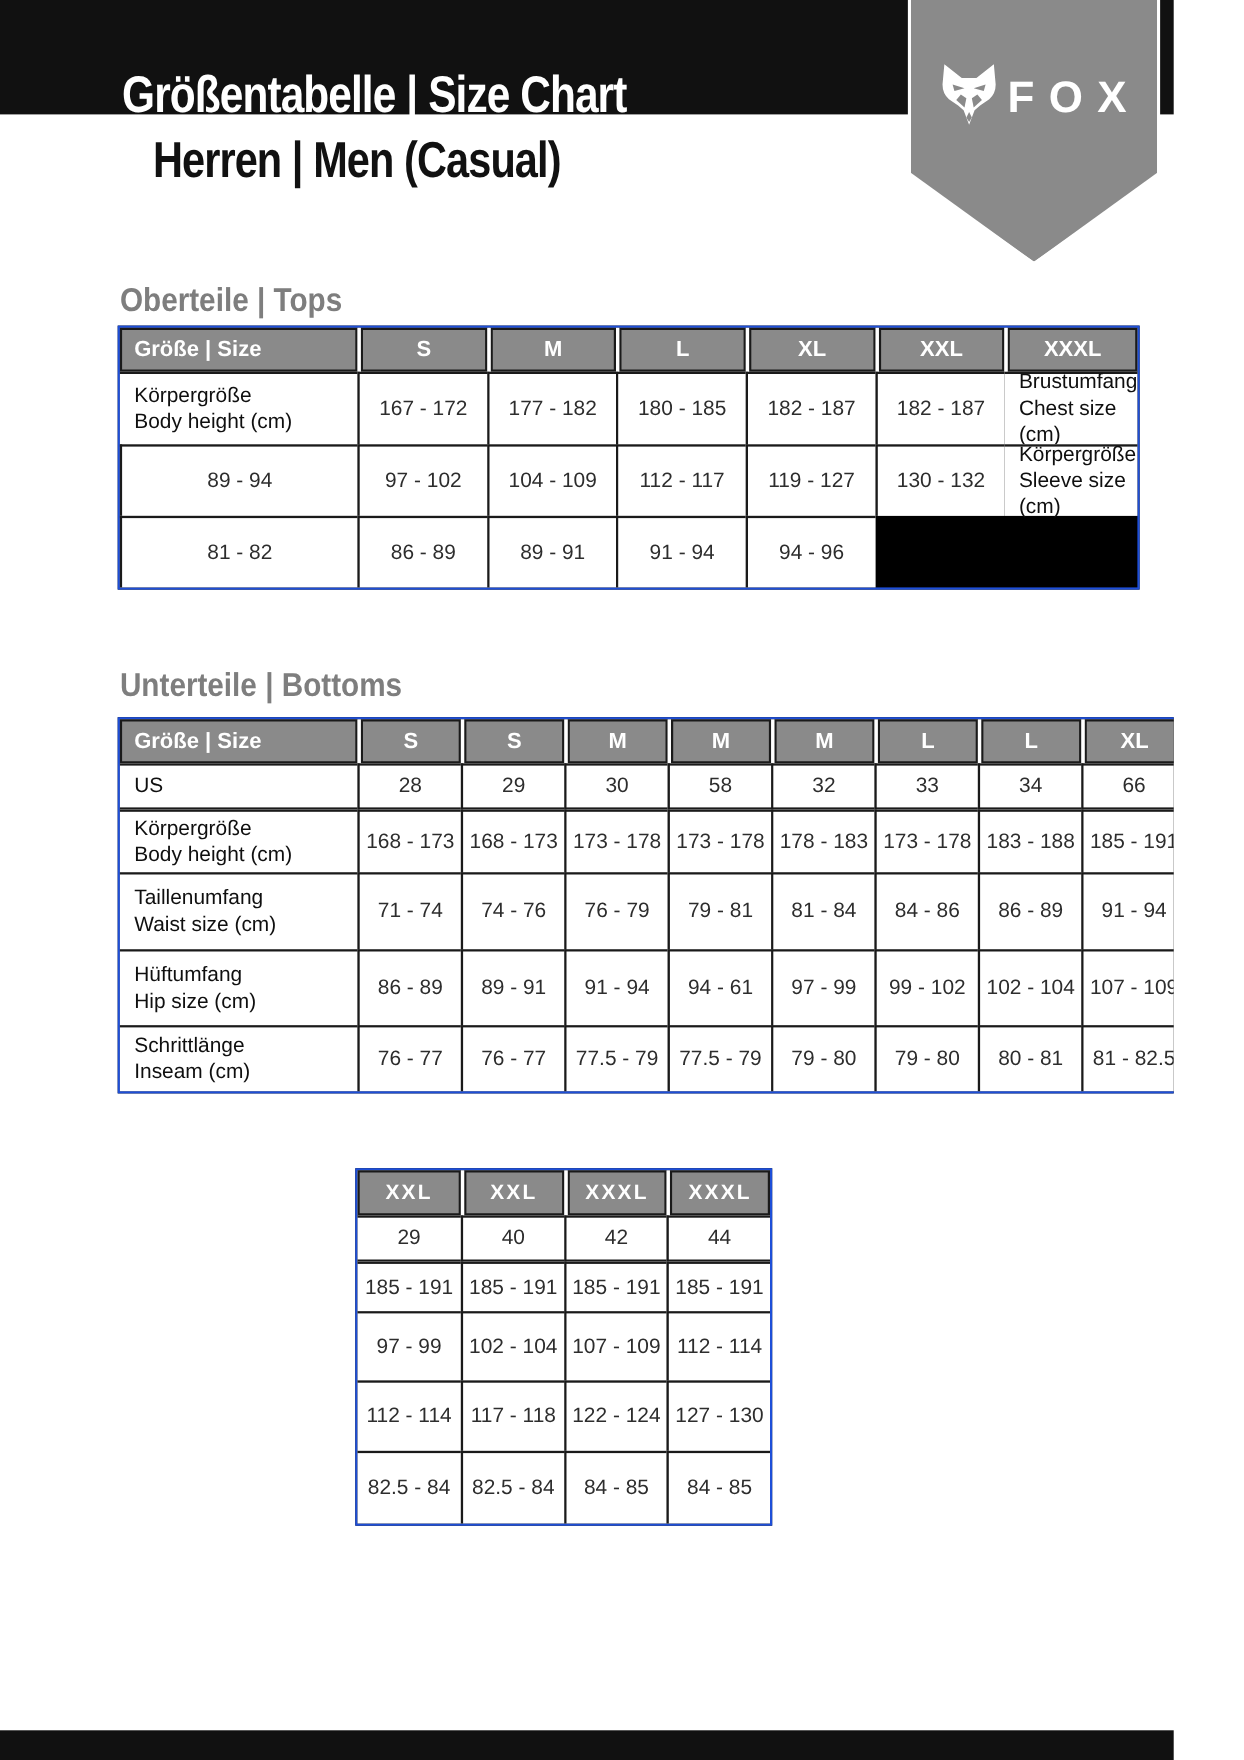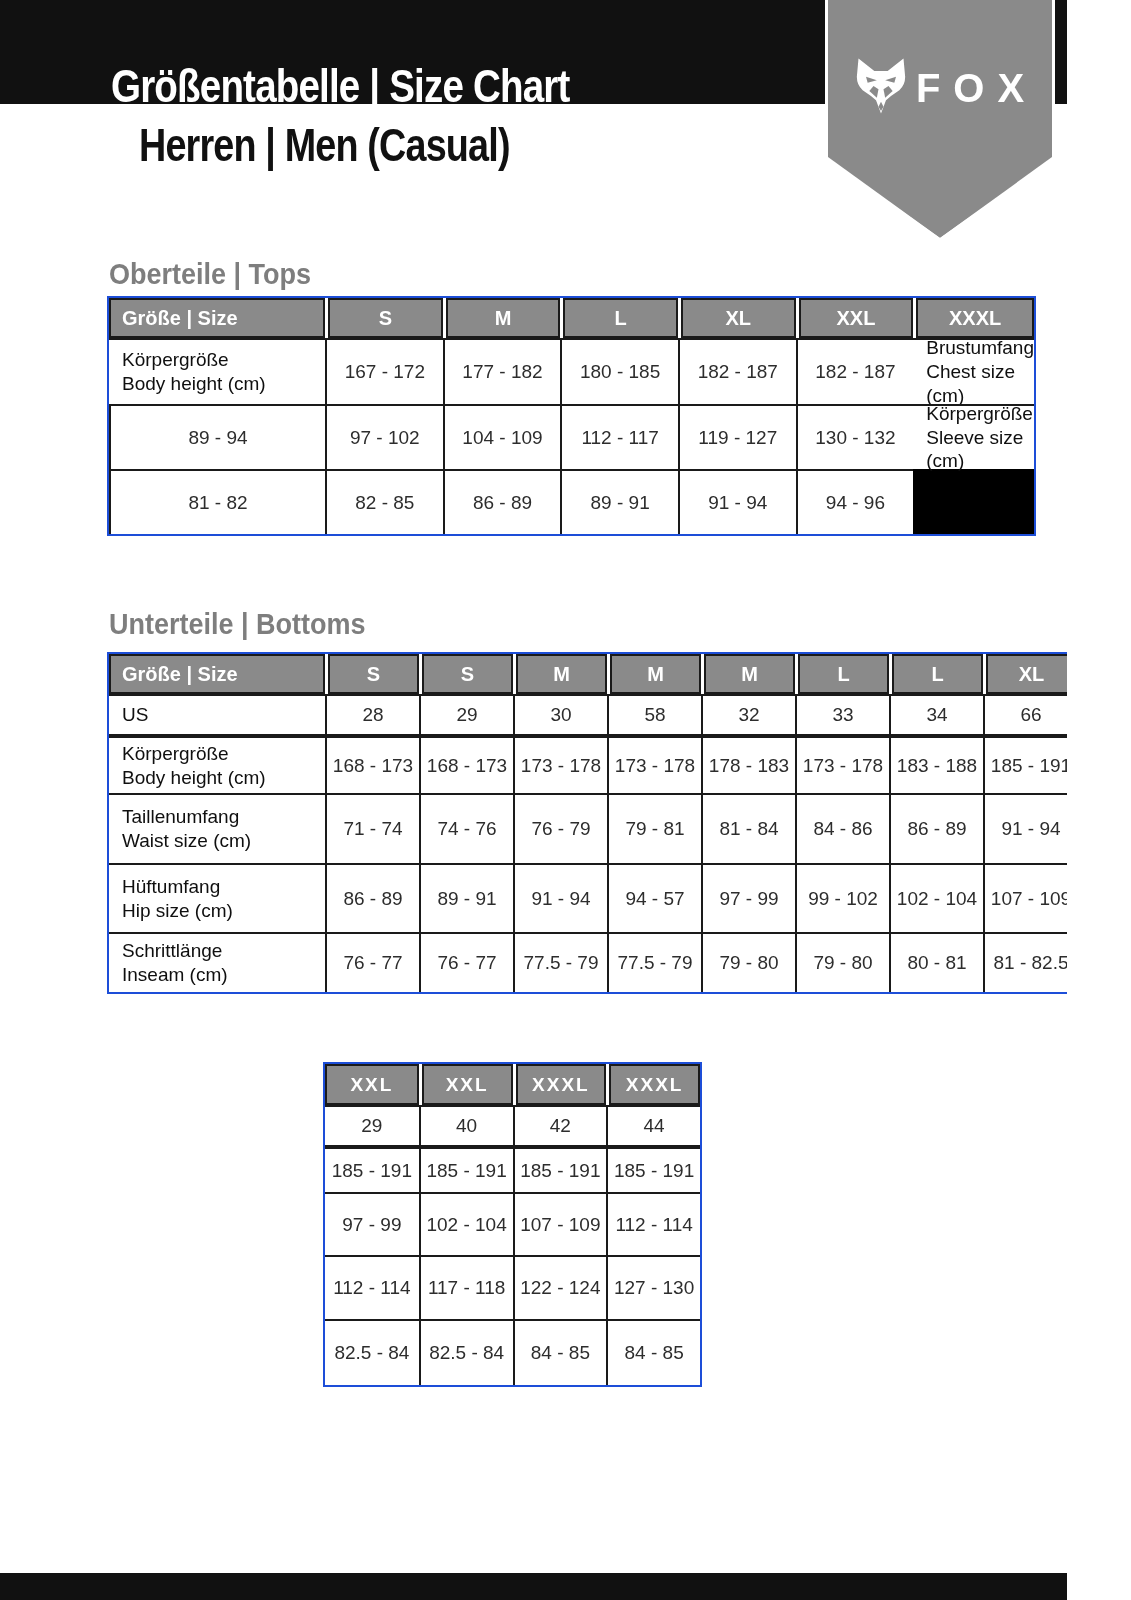--- a/index.html
+++ b/index.html
@@ -103,21 +103,20 @@
     <div class="td">104 - 109</div>
     <div class="td">112 - 117</div>
     <div class="td">119 - 127</div>
     <div class="td">130 - 132</div>
 
     <div class="td label">
       <span>Körpergröße</span>
       <span>Sleeve size (cm)</span>
     </div>
     <div class="td">81 - 82</div>
-    <div class="td">82 - 85</div>
     <div class="td">86 - 89</div>
     <div class="td">89 - 91</div>
     <div class="td">91 - 94</div>
     <div class="td">94 - 96</div>
   </div>
 
   <div class="section-title st-bottoms">Unterteile | Bottoms</div>
 
   <div class="sizetable t-bottoms">
     <div class="th corner first">Größe | Size</div>
@@ -168,21 +167,21 @@
     <div class="td">86 - 89</div>
     <div class="td">91 - 94</div>
 
     <div class="td label">
       <span>Hüftumfang</span>
       <span>Hip size (cm)</span>
     </div>
     <div class="td">86 - 89</div>
     <div class="td">89 - 91</div>
     <div class="td">91 - 94</div>
-    <div class="td">94 - 57</div>
+    <div class="td">94 - 61</div>
     <div class="td">97 - 99</div>
     <div class="td">99 - 102</div>
     <div class="td">102 - 104</div>
     <div class="td">107 - 109</div>
 
     <div class="td label">
       <span>Schrittlänge</span>
       <span>Inseam (cm)</span>
     </div>
     <div class="td">76 - 77</div>

